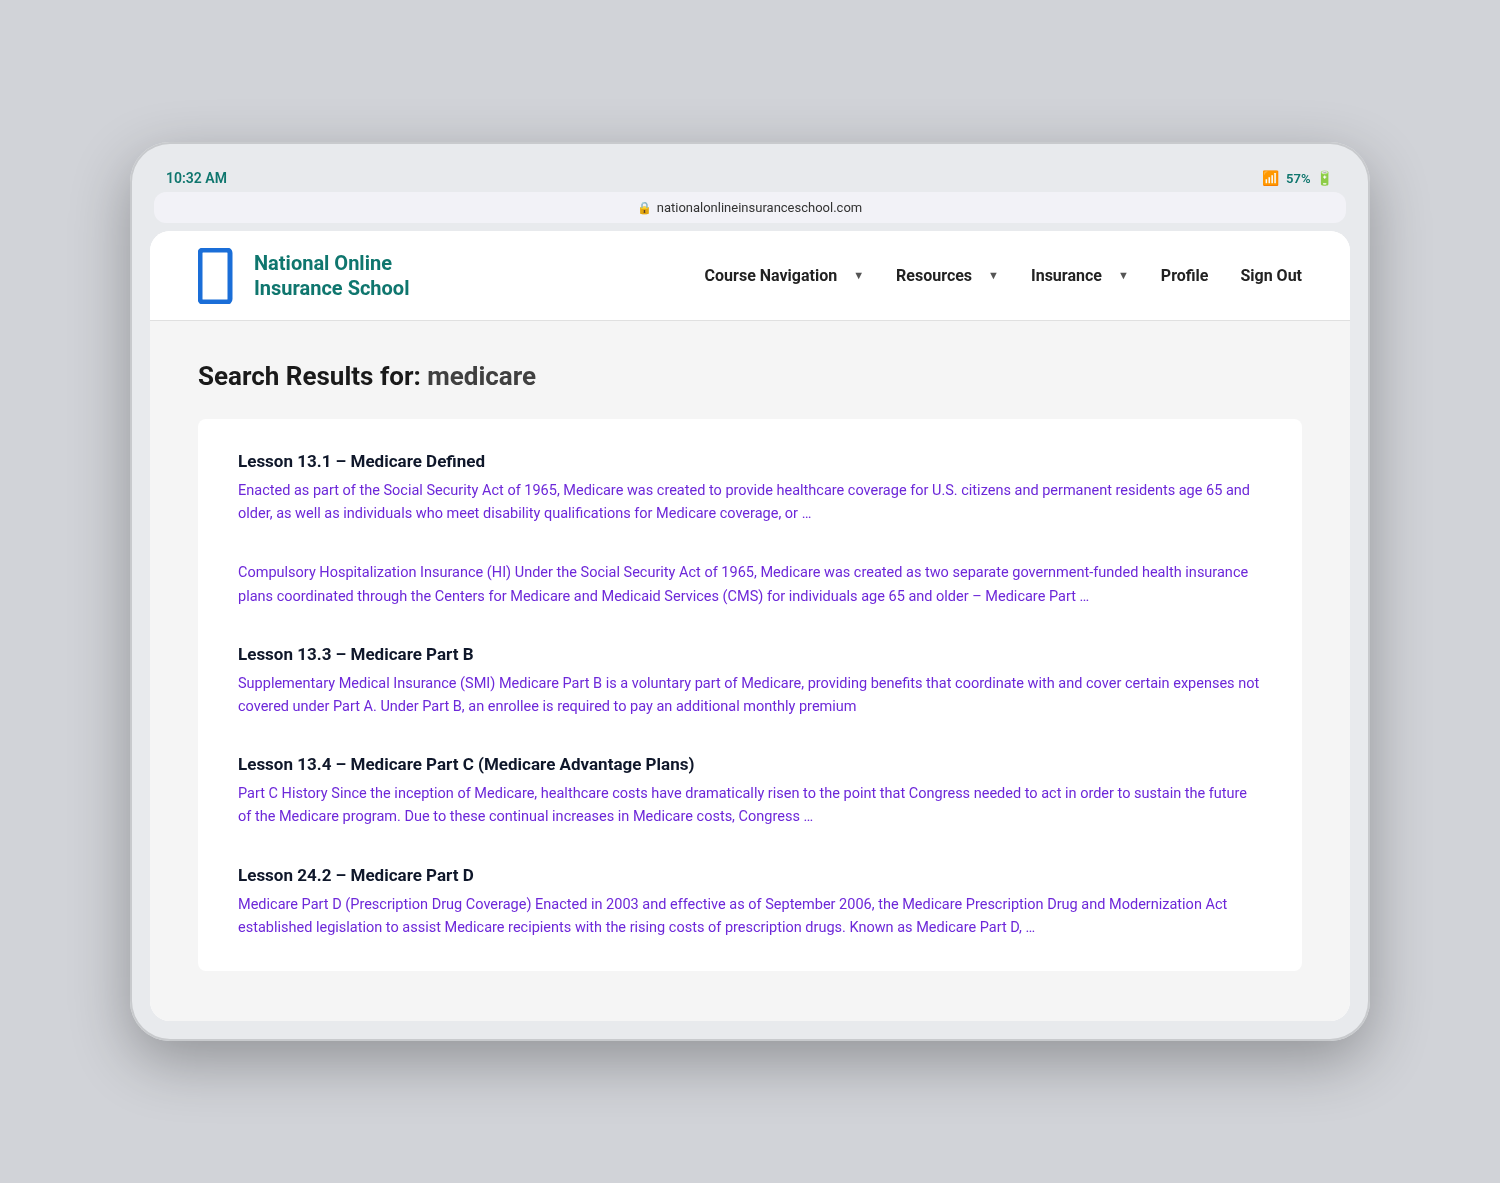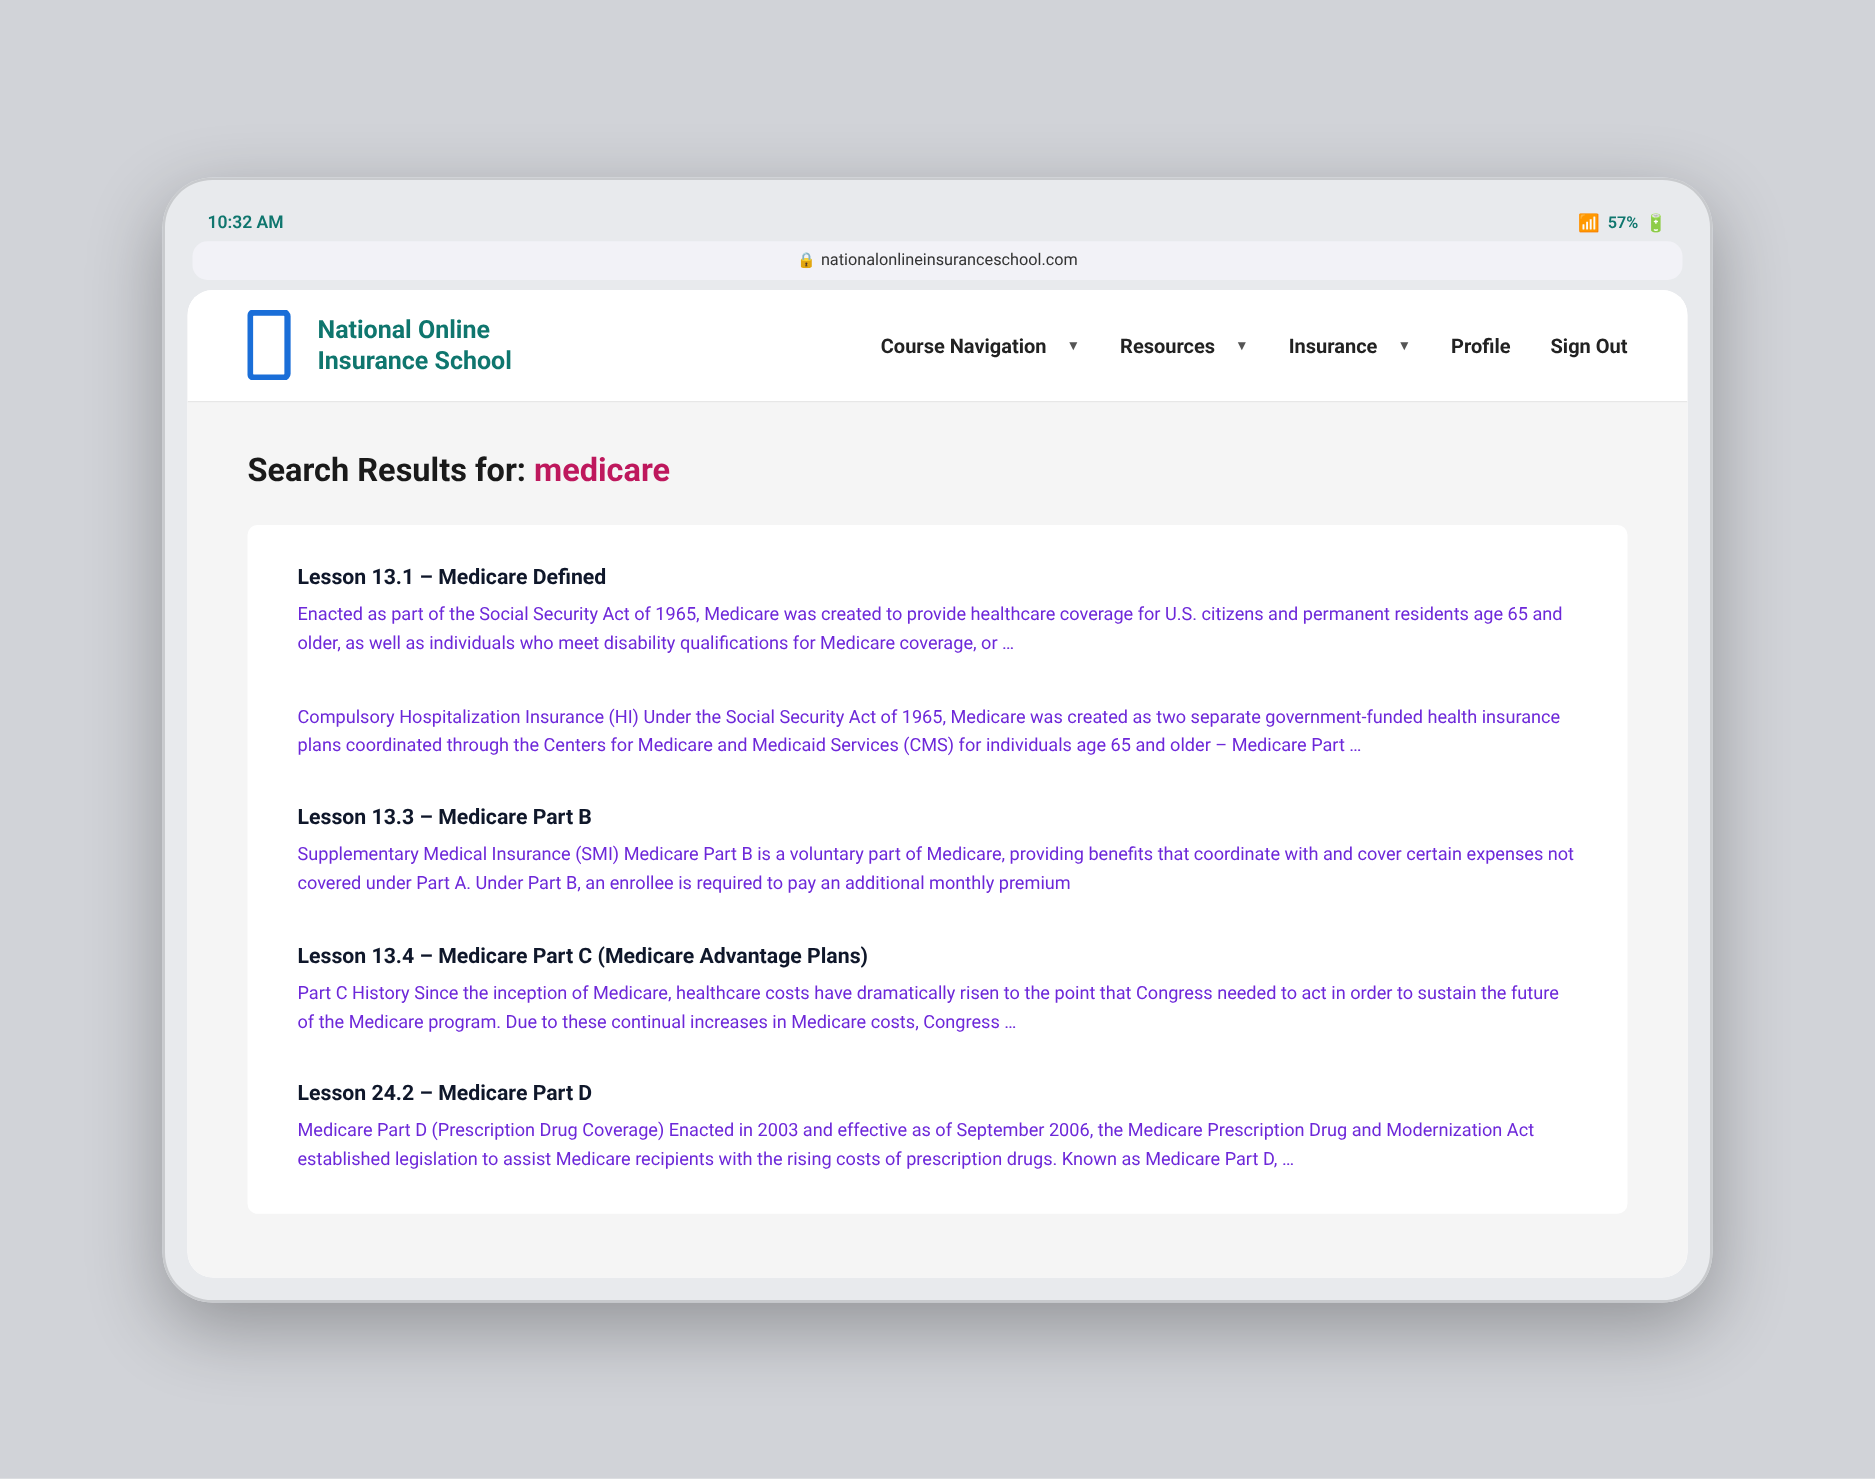--- a/index.html
+++ b/index.html
@@ -130,21 +130,21 @@
     }
 
     .search-heading {
       font-size: 26px;
       font-weight: 700;
       color: #1a1a1a;
       margin-bottom: 28px;
     }
 
     .search-term {
-      color: #be185d;
+      color: #404040;
       font-weight: 700;
     }
 
     .results-container {
       background: #fff;
       border-radius: 8px;
       padding: 32px 40px;
     }
 
     .result-item {

